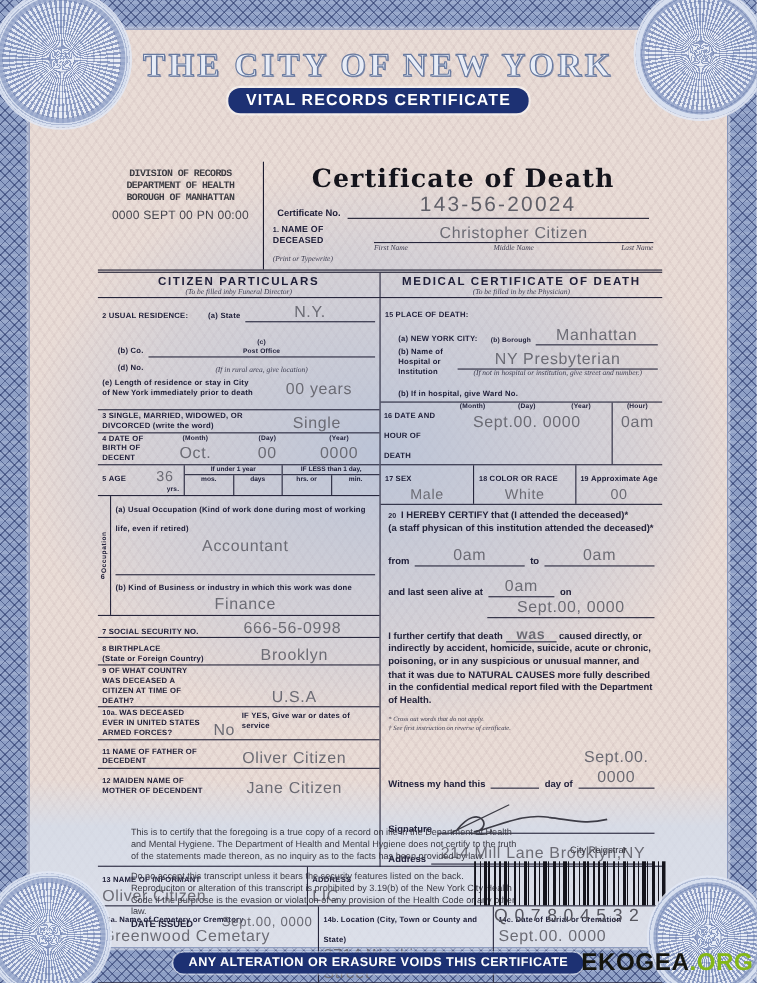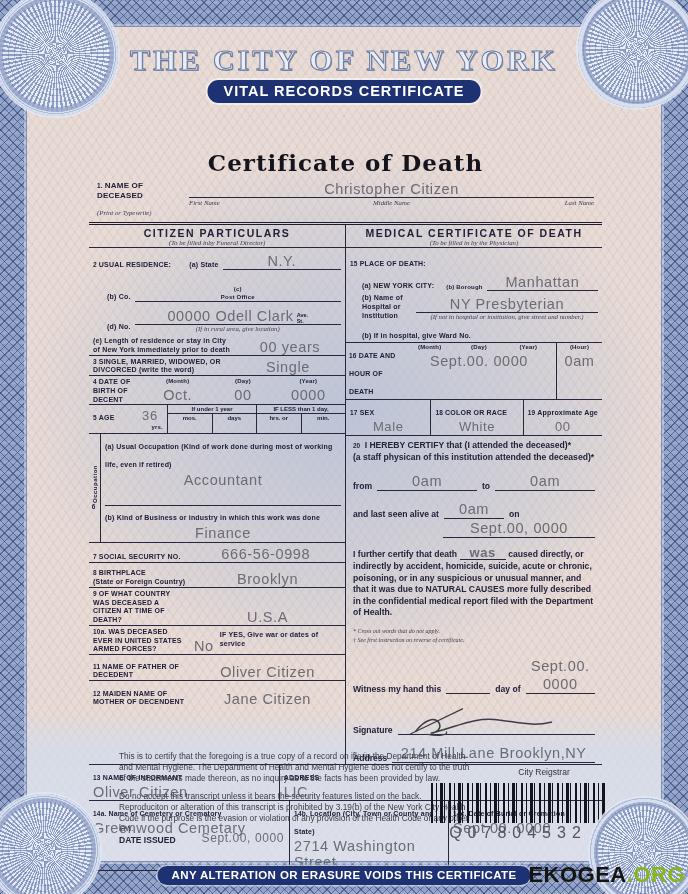--- a/index.html
+++ b/index.html
@@ -168,22 +168,34 @@
 
   <div class="inner">
     <div class="bottom-band"></div>
 
     <div class="city-title">THE CITY OF NEW YORK</div>
     <div class="vital-pill">VITAL RECORDS CERTIFICATE</div>
 
     <div class="form">
 
       <div class="form-head">
+        <div class="head-left">
+          <div class="division">
+            <div>DIVISION OF RECORDS</div>
+            <div>DEPARTMENT OF HEALTH</div>
+            <div>BOROUGH OF MANHATTAN</div>
+          </div>
+          <div class="stamp">0000 SEPT 00 PN 00:00</div>
+        </div>
         <div class="head-right">
           <div class="death-title">Certificate of Death</div>
+          <div class="certno-row">
+            <span class="certno-label">Certificate No.</span>
+            <span class="certno-line"><span class="val certno">143-56-20024</span></span>
+          </div>
           <div class="name-row">
             <div class="name-lbl">
               <span class="lbl"><i class="num">1.</i><span>NAME OF DECEASED</span></span>
               <span class="it">(Print or Typewrite)</span>
             </div>
             <div class="name-val">
               <div class="ul">
                   <span class="val v15">Christopher Citizen</span>
                 </div>
               <div class="name-cols">
@@ -224,25 +236,20 @@
               <div class="f1 co-area">
                 <div class="postoffice">
                   <span class="lbl tiny" style="display:block">(c)</span>
                   <span class="lbl tiny" style="display:block">Post Office</span>
                 </div>
               </div>
             </div>
             <div class="flexline res-l3">
               <span class="lbl" style="margin-left:14px">(d)  No.</span>
               <div class="f1">
-                <div class="ul">
-                  <span class="val v15">00000 Odell Clark</span>
-                  <span class="unit">Ave.
-St.</span>
-                </div>
                 <div class="it center">(If in rural area, give location)</div>
               </div>
             </div>
             <div class="flexline res-l4">
               <span class="lbl wrapw">(e)  Length of residence or stay in City of New York immediately prior to death</span>
               <span class="val v15 f1 center">00 years</span>
             </div>
           </div>
 
           <div class="row r-marital">

